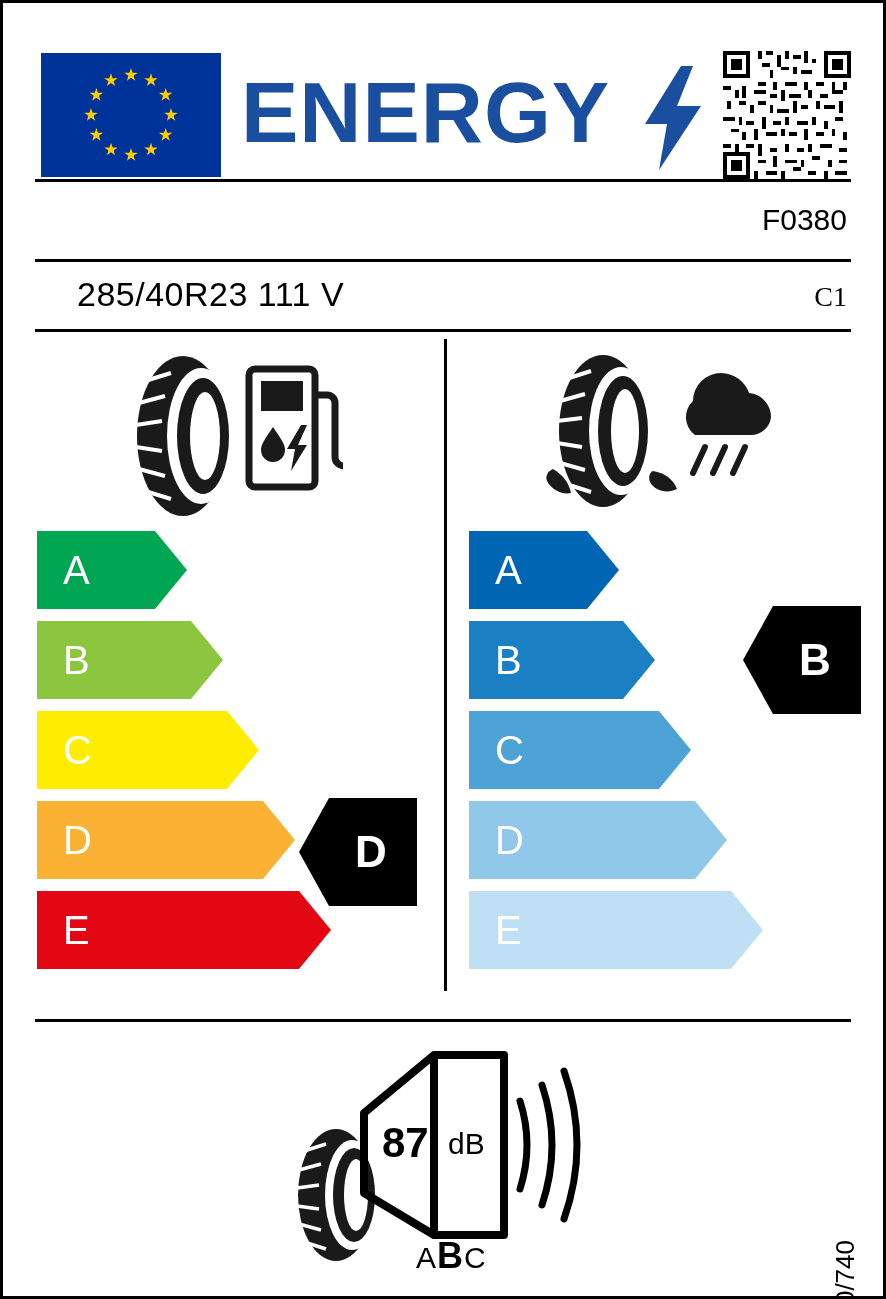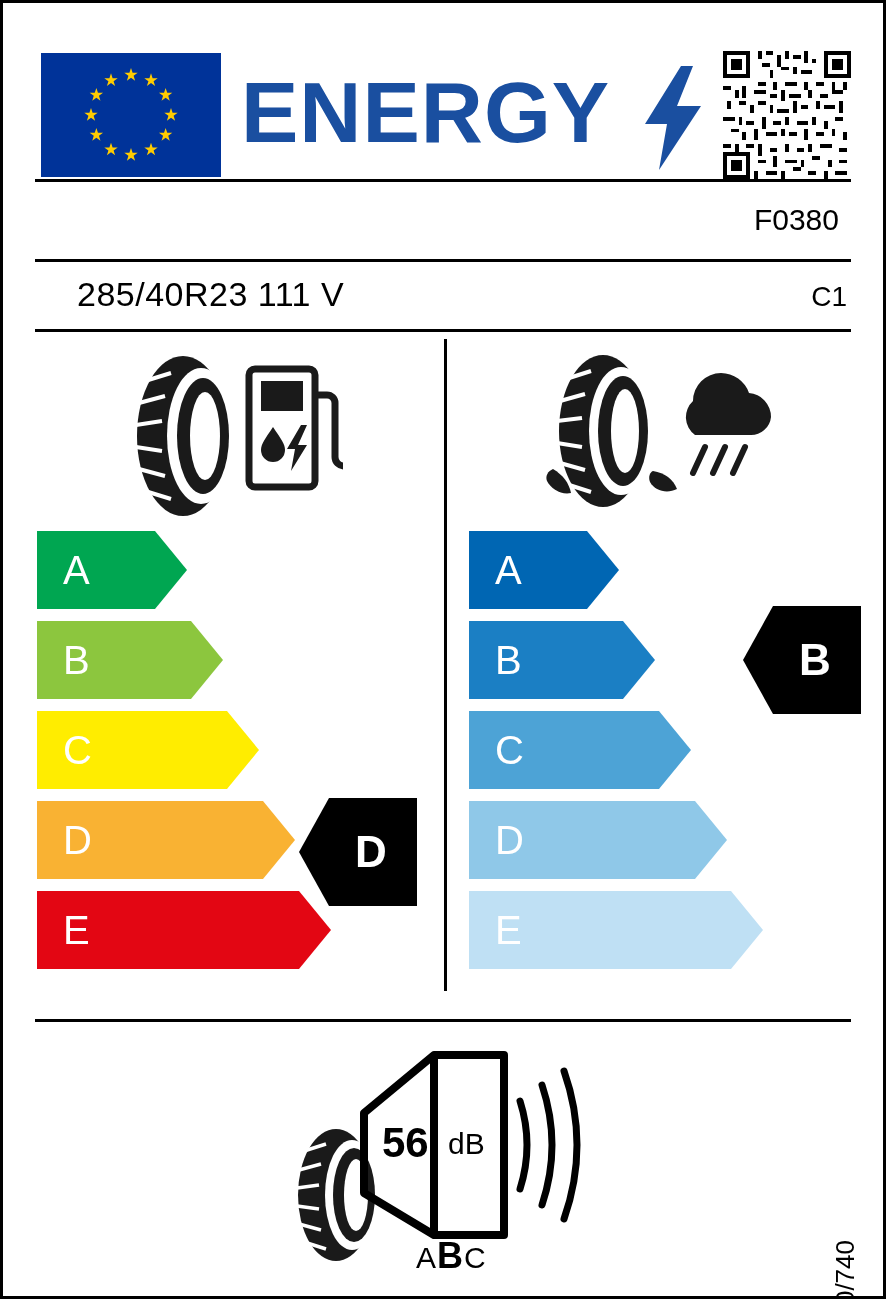--- a/index.html
+++ b/index.html
@@ -70,34 +70,35 @@
 
   .brand {
     position: absolute;
     left: 36px; top: 198px;
     font-size: 32px;
     font-weight: bold;
     letter-spacing: 0.5px;
   }
   .brand-code {
     position: absolute;
-    right: 44px; top: 200px;
+    right: 36px; top: 200px;
     font-size: 30px;
   }
   .tyre-size {
     position: absolute;
     left: 36px; top: 272px;
     font-size: 34px;
     letter-spacing: 0.5px;
     margin-left: 38px;
   }
   .tyre-class {
     position: absolute;
     right: 36px; top: 278px;
     font-size: 28px;
+    font-family: Liberation Serif, serif;
   }
 
   
   .mid-divider {
     position: absolute;
     left: 441px;
     top: 336px;
     width: 3px;
     height: 652px;
     background: #000;
@@ -573,21 +574,21 @@
       <g>
         <path d="M76 70 L146 12 L216 12 L216 192 L146 192 L76 150 Z" fill="none" stroke="#000" stroke-width="8" stroke-linejoin="round"></path>
         <line x1="146" y1="12" x2="146" y2="192" stroke="#000" stroke-width="8"></line>
       </g>
       <g fill="none" stroke="#000" stroke-width="7" stroke-linecap="round">
         <path d="M232 58 q14 44 0 88"></path>
         <path d="M254 42 q20 60 0 120"></path>
         <path d="M276 28 q26 74 0 148"></path>
       </g>
     </svg>
-    <div class="noise-value">56</div>
+    <div class="noise-value">87</div>
     <div class="noise-unit">dB</div>
     <div class="noise-classes">
       <span>A</span><span class="active">B</span><span>C</span>
     </div>
   </div>
 
   <div class="year">2020/740</div>
 
 </div>
 

